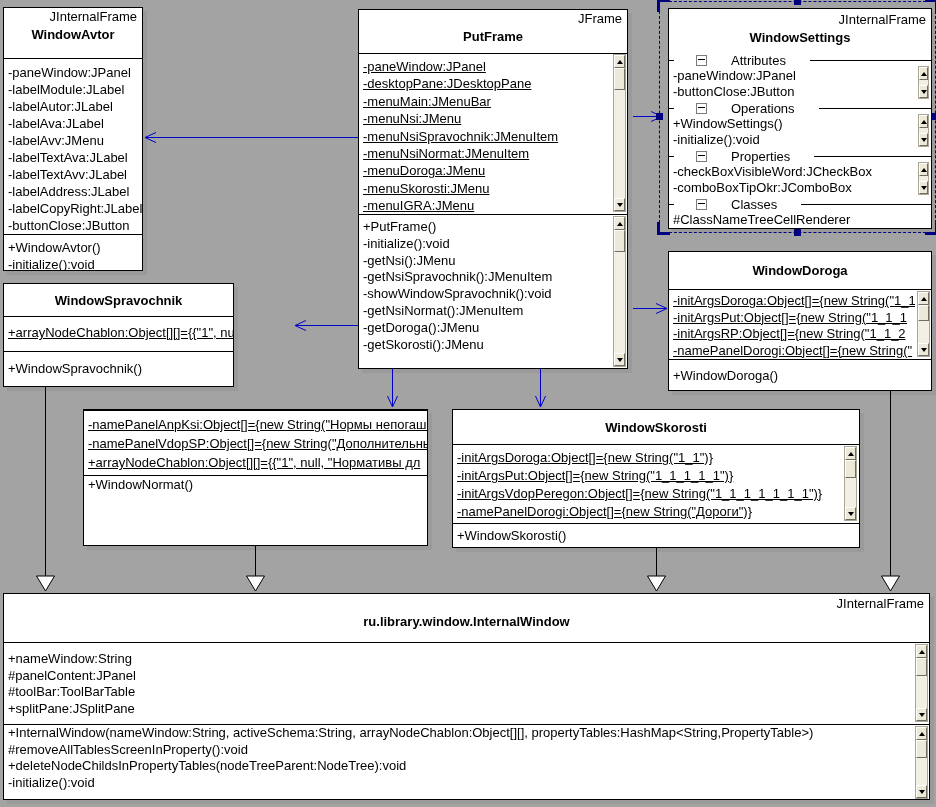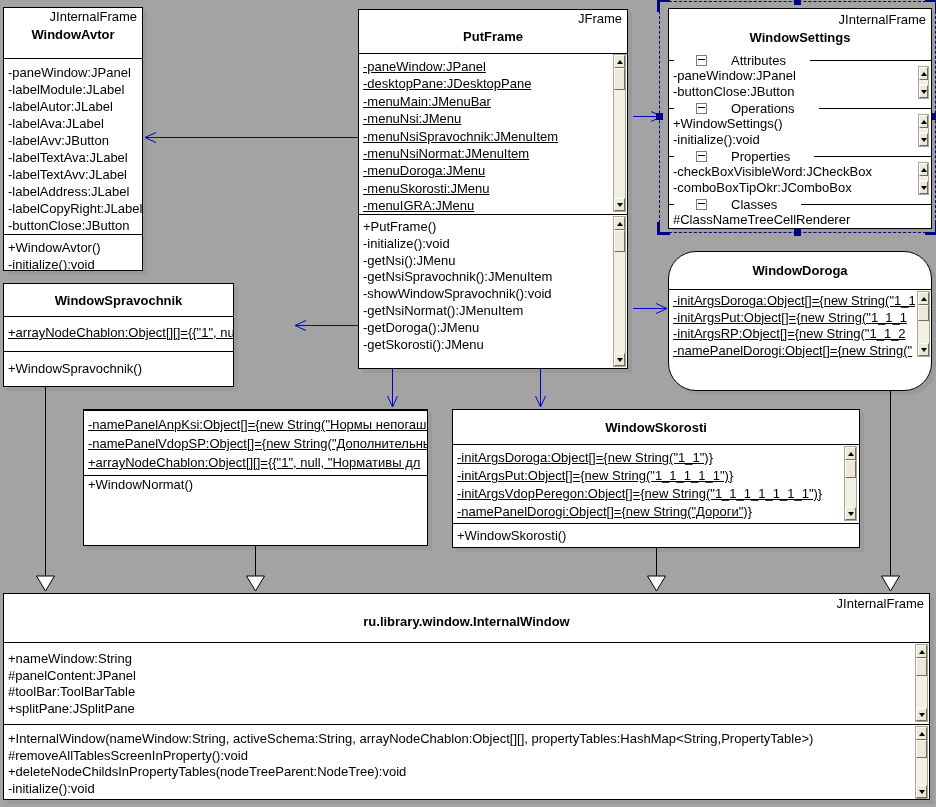--- a/index.html
+++ b/index.html
@@ -60,21 +60,21 @@
   <div class="cls" style="left:3px;top:7px;width:140px;height:264px;">
     <div class="hdr" style="height:50px;">
       <div class="stereo">JInternalFrame</div>
       <div class="title">WindowAvtor</div>
     </div>
     <div class="comp rows" style="height:176px;--lh:17px;padding-top:5px;">
         <div class="rw">-paneWindow:JPanel</div>
         <div class="rw">-labelModule:JLabel</div>
         <div class="rw">-labelAutor:JLabel</div>
         <div class="rw">-labelAva:JLabel</div>
-        <div class="rw">-labelAvv:JButton</div>
+        <div class="rw">-labelAvv:JMenu</div>
         <div class="rw">-labelTextAva:JLabel</div>
         <div class="rw">-labelTextAvv:JLabel</div>
         <div class="rw">-labelAddress:JLabel</div>
         <div class="rw">-labelCopyRight:JLabel</div>
         <div class="rw">-buttonClose:JButton</div>
       </div>
     <div class="comp rows grow" style="--lh:17px;padding-top:4px;">
         <div class="rw">+WindowAvtor()</div>
         <div class="rw">-initialize():void</div>
       </div>
@@ -191,30 +191,33 @@
     <i class="cn tl"></i>
     <i class="cn tr"></i>
     <i class="cn bl"></i>
     <i class="cn br"></i>
     <i class="hd t"></i>
     <i class="hd b"></i>
     <i class="hd l"></i>
     <i class="hd r"></i>
   </div>
 
-  <div class="cls" style="left:668px;top:251px;width:264px;height:140px;border-radius:28px;">
+  <div class="cls" style="left:668px;top:251px;width:264px;height:140px;">
     <div class="hdr" style="height:37px;">
       <div class="title" style="padding-top:9px;">WindowDoroga</div>
     </div>
     <div class="comp rows u pr" style="height:70px;--lh:16.5px;padding-top:3px;">
         <div class="rw">-initArgsDoroga:Object[]={new String("1_1</div>
         <div class="rw">-initArgsPut:Object[]={new String("1_1_1</div>
         <div class="rw">-initArgsRP:Object[]={new String("1_1_2</div>
         <div class="rw">-namePanelDorogi:Object[]={new String("</div>
       </div>
+    <div class="comp rows grow" style="--lh:17px;padding-top:7px;">
+        <div class="rw">+WindowDoroga()</div>
+      </div>
     <div class="sb" style="top:39px;height:66px;">
       <div class="sbtn">
           <i class="tri-up"></i>
         </div>
       <div class="thumb" style="height:16px;"></div>
       <div class="sbtn down">
           <i class="tri-down"></i>
         </div>
     </div>
   </div>
@@ -270,21 +273,21 @@
     <div class="hdr" style="height:48px;">
       <div class="stereo" style="padding-top:3px;">JInternalFrame</div>
       <div class="title">ru.library.window.InternalWindow</div>
     </div>
     <div class="comp rows pr" style="height:82px;--lh:16.5px;padding-top:8px;">
         <div class="rw">+nameWindow:String</div>
         <div class="rw">#panelContent:JPanel</div>
         <div class="rw">#toolBar:ToolBarTable</div>
         <div class="rw">+splitPane:JSplitPane</div>
       </div>
-    <div class="comp rows pr grow" style="--lh:16.5px;padding-top:6px;">
+    <div class="comp rows pr grow" style="--lh:16.5px;">
         <div class="rw">+InternalWindow(nameWindow:String, activeSchema:String, arrayNodeChablon:Object[][], propertyTables:HashMap&lt;String,PropertyTable&gt;)</div>
         <div class="rw">#removeAllTablesScreenInProperty():void</div>
         <div class="rw">+deleteNodeChildsInPropertyTables(nodeTreeParent:NodeTree):void</div>
         <div class="rw">-initialize():void</div>
       </div>
     <div class="sb" style="top:50px;height:78px;">
       <div class="sbtn">
           <i class="tri-up"></i>
         </div>
       <div class="thumb" style="height:18px;"></div>

